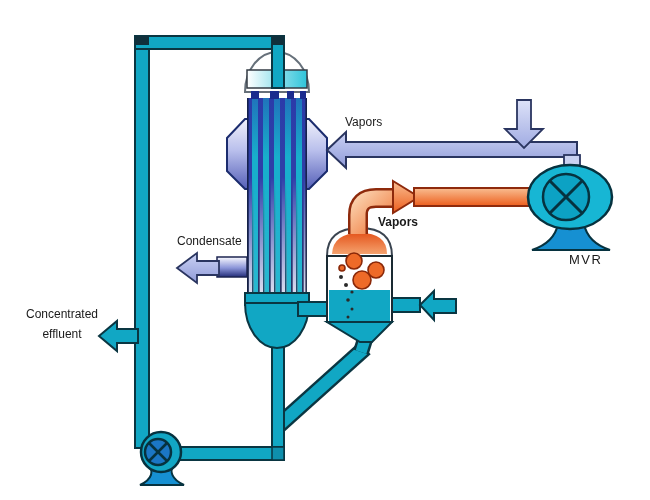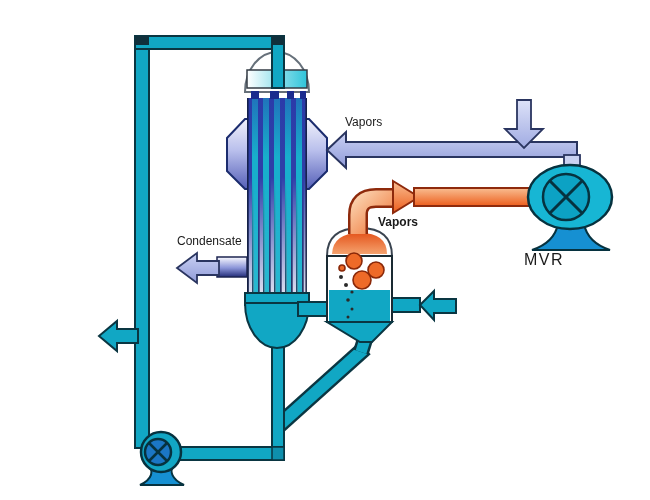--- a/index.html
+++ b/index.html
@@ -11,21 +11,21 @@
   body{font-family:"Liberation Sans",sans-serif;background:var(--background,#fff);}
   .canvas{position:relative;width:650px;height:500px;background:var(--background,#fff);overflow:hidden;}
   .canvas svg{position:absolute;left:0;top:0;}
   .label{position:absolute;color:var(--text,#1a1a1a);font-size:12px;line-height:20px;white-space:nowrap;}
   .lbl-makeup{left:491px;top:57px;width:76px;font-size:17px;line-height:22px;white-space:normal;}
   .lbl-vapors-top{left:345px;top:112px;}
   .lbl-vapors-sep{left:378px;top:212px;font-weight:bold;}
   .lbl-condensate{left:153px;top:231px;margin-left:24px;}
   .lbl-concentrated{left:6px;top:304px;width:112px;text-align:center;white-space:normal;}
   .lbl-feed{left:462px;top:295px;font-size:16.5px;}
-  .lbl-mvr{left:524px;top:250px;font-size:16px;letter-spacing:1.5px;}
+  .lbl-mvr{left:569px;top:250px;font-size:13px;letter-spacing:1.5px;}
 </style>
 </head>
 <body>
 
 <div class="canvas">
 
 <svg width="650" height="500" viewBox="0 0 650 500">
   <defs>
     <linearGradient id="gradBulge" x1="0" y1="0" x2="0" y2="1">
       <stop offset="0" stop-color="#F0F1FB"></stop>
@@ -171,15 +171,16 @@
     <line x1="149" y1="443" x2="167" y2="461"></line>
         <line x1="167" y1="443" x2="149" y2="461"></line>
   </g>
 
   <polygon points="99,336 117,321 117,329 138,329 138,343 117,343 117,351" fill="var(--teal,#11A7C4)" stroke="var(--teal-outline,#0A3642)" stroke-width="2"></polygon>
 </svg>
 
 <div class="label lbl-vapors-top">Vapors</div>
 <div class="label lbl-vapors-sep">Vapors</div>
 <div class="label lbl-condensate">Condensate</div>
+<div class="label lbl-concentrated">Concentrated effluent</div>
 <div class="label lbl-mvr">MVR</div>
 
 </div>
 
 </body></html>

